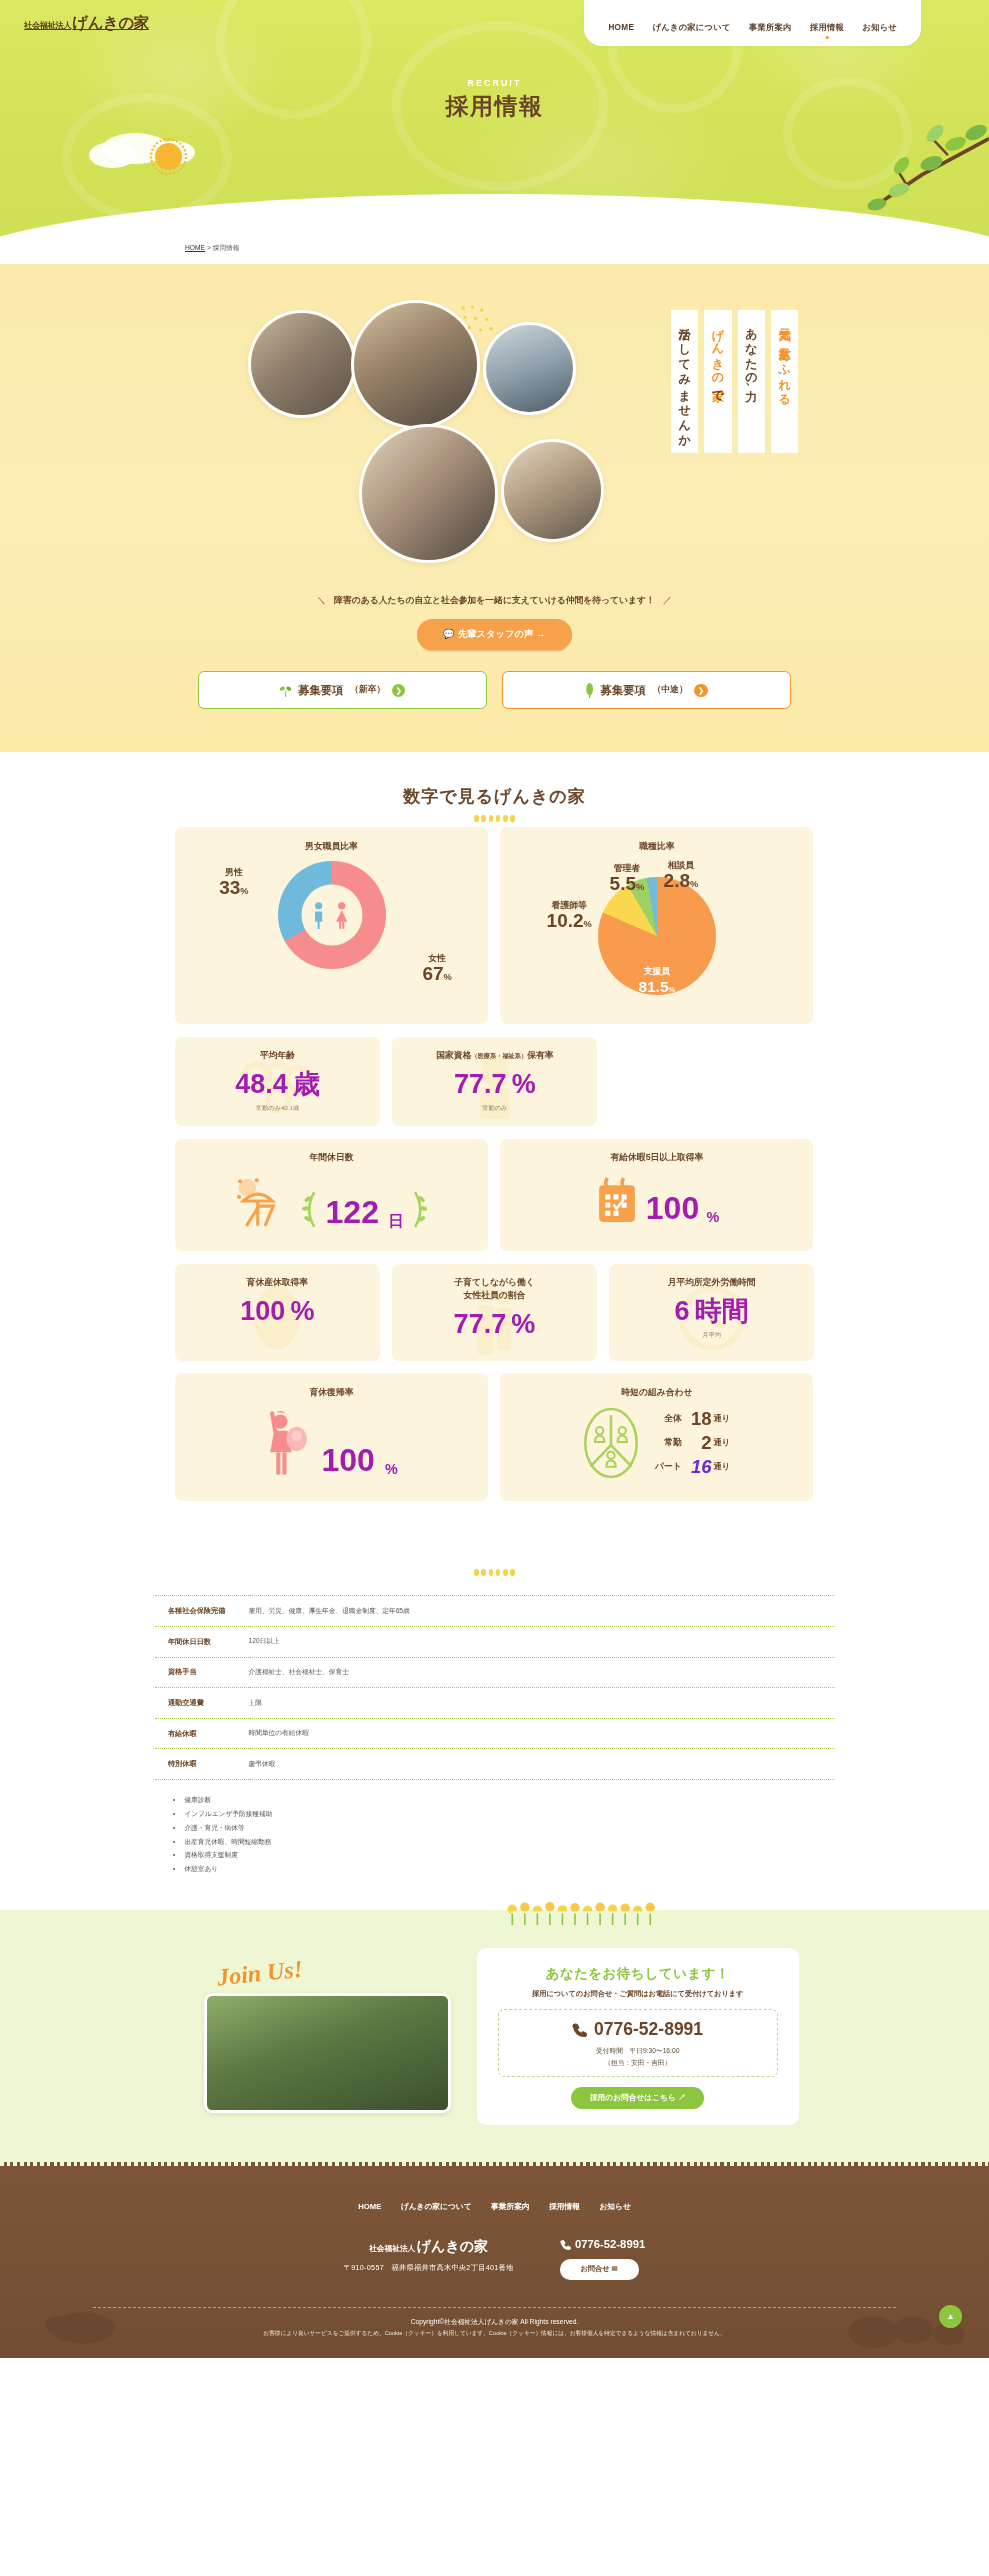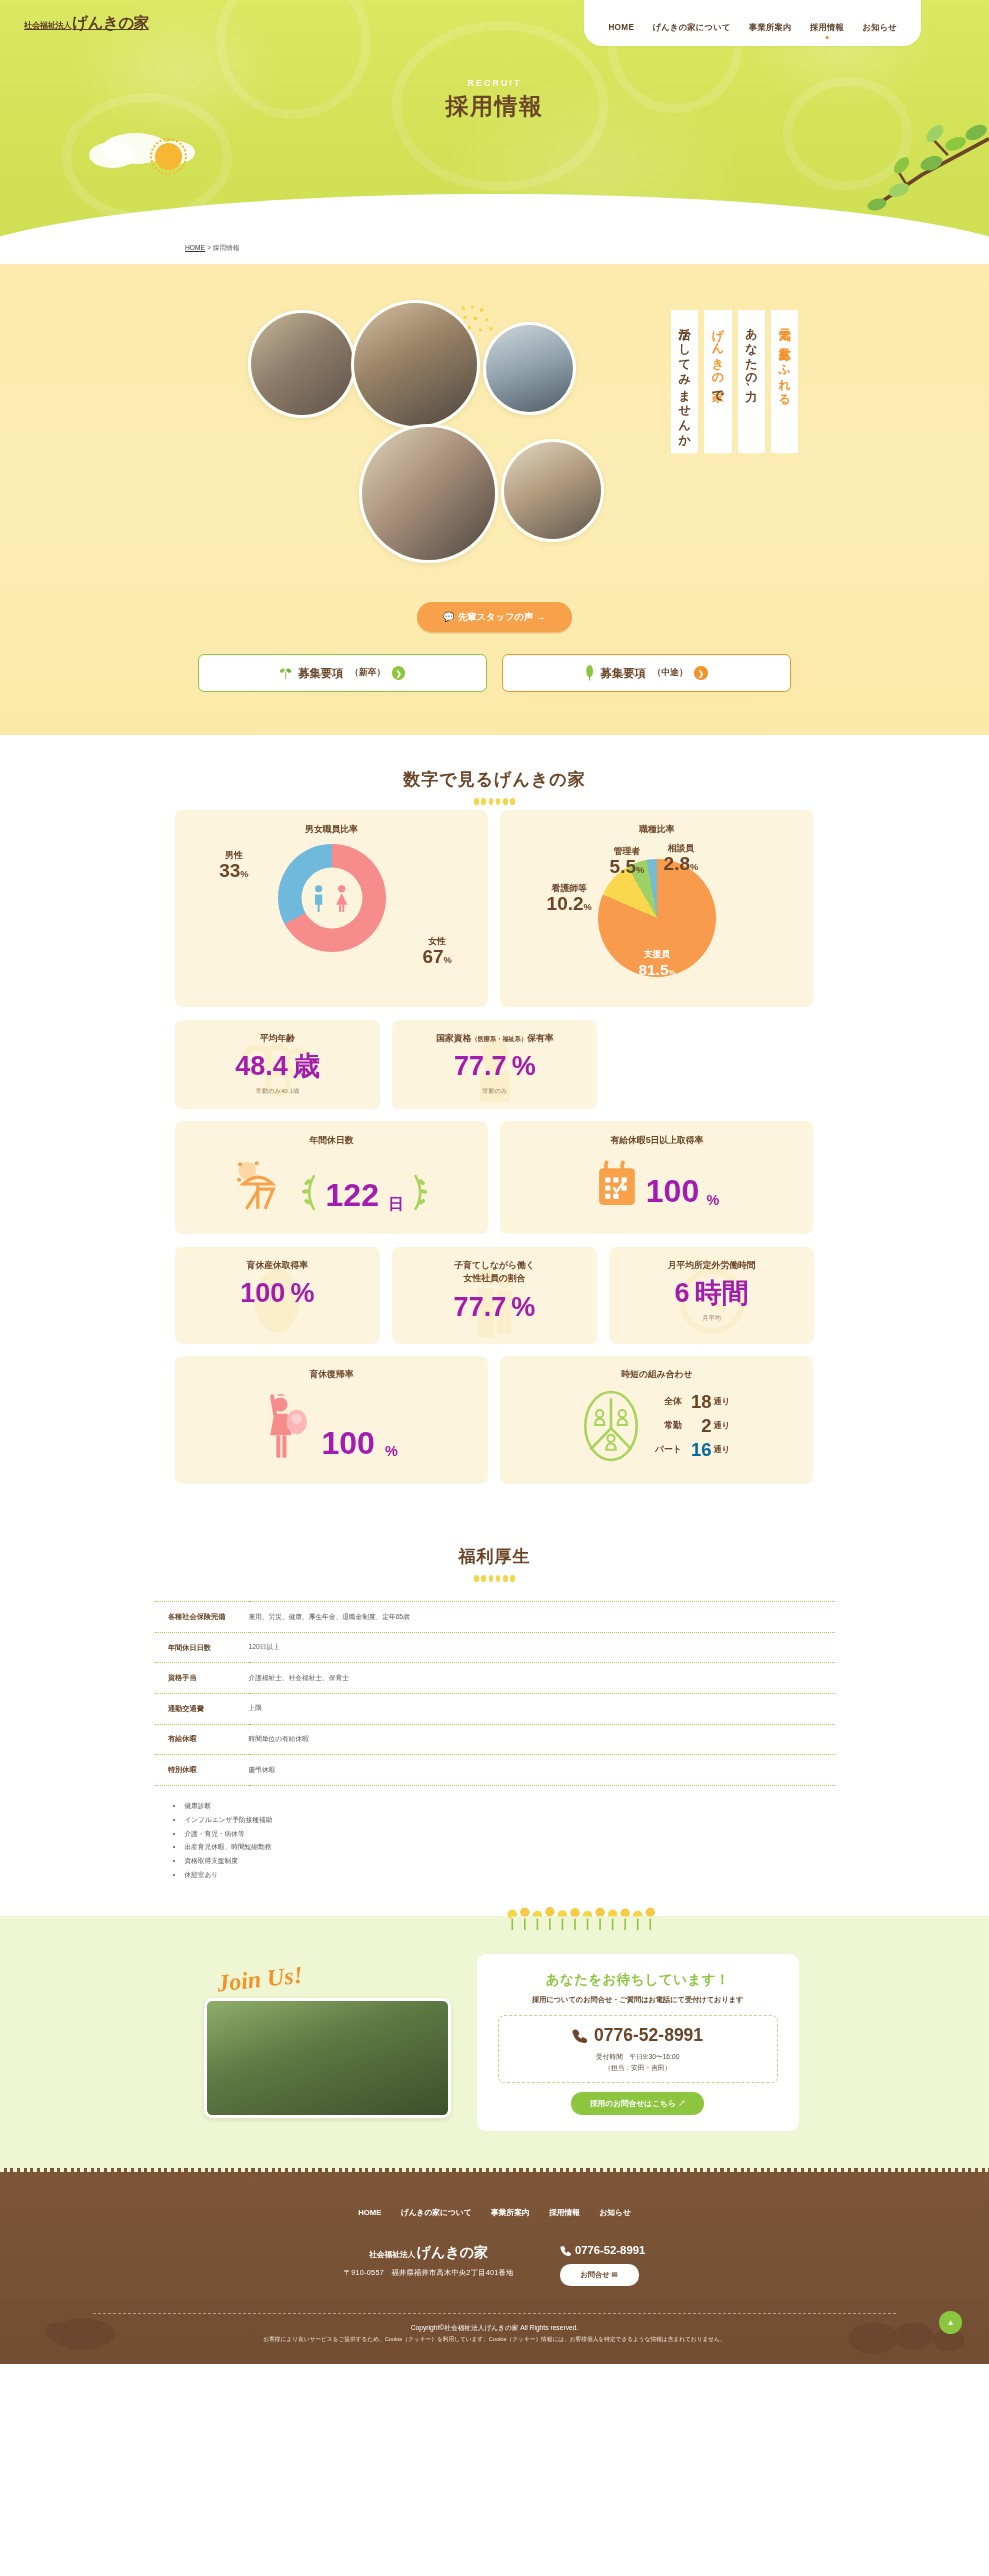--- a/index.html
+++ b/index.html
@@ -370,20 +370,23 @@
       </svg>
 
       <div class="vtext-group">
         <div class="vcol dark">活かしてみませんか</div>
         <div class="vcol accent"><span>げんきの家</span><span style="color:#6b4528">で</span></div>
         <div class="vcol dark">あなたの力、</div>
         <div class="vcol accent">元気で意欲あふれる</div>
       </div>
     </div>
 
+    <div class="tagline">
+      <span class="bar">＼</span><span>障害のある人たちの自立と社会参加を一緒に支えていける仲間を待っています！</span><span class="bar">／</span>
+    </div>
 
     <a class="voice-btn" href="#">
       <span>💬</span>
       <span>先輩スタッフの声 →</span>
     </a>
 
     <div class="recruit-btns">
       <a class="rbtn green" href="#">
         <svg width="11.3" height="13.4" viewBox="0 0 22 26">
           <path d="M11 26 L11 12" stroke="#8cc63f" stroke-width="2" fill="none"></path>
@@ -644,32 +647,31 @@
               <td style="font-size:18.5px; font-weight:bold; color:#6b4528; text-align:right;">18</td>
               <td style="font-size:8.2px; font-weight:bold; color:#6b4528;">通り</td>
             </tr>
             <tr>
               <td style="font-size:8.8px; font-weight:bold; color:#6b4528; padding:2.1px 7.2px 2.1px 0; text-align:right;">常勤</td>
               <td style="font-size:18.5px; font-weight:bold; color:#6b4528; text-align:right;">2</td>
               <td style="font-size:8.2px; font-weight:bold; color:#6b4528;">通り</td>
             </tr>
             <tr>
               <td style="font-size:8.8px; font-weight:bold; color:#6b4528; padding:2.1px 7.2px 2.1px 0; text-align:right;">パート</td>
-              <td style="font-size:18.5px; font-weight:bold; color:#0369a1; ">16</td>
+              <td style="font-size:18.5px; font-weight:bold; color:#6d28d9; font-style:italic;">16</td>
               <td style="font-size:8.2px; font-weight:bold; color:#6b4528;">通り</td>
             </tr>
           </tbody>
             </table>
         </div>
       </div>
     </div>
   </div>
 
   <div class="sec-head">
-    <h2>福利厚生</h2>
     <div class="dots">
         <i></i>
         <i></i>
         <i></i>
         <i></i>
         <i></i>
         <i></i>
       </div>
   </div>
 

